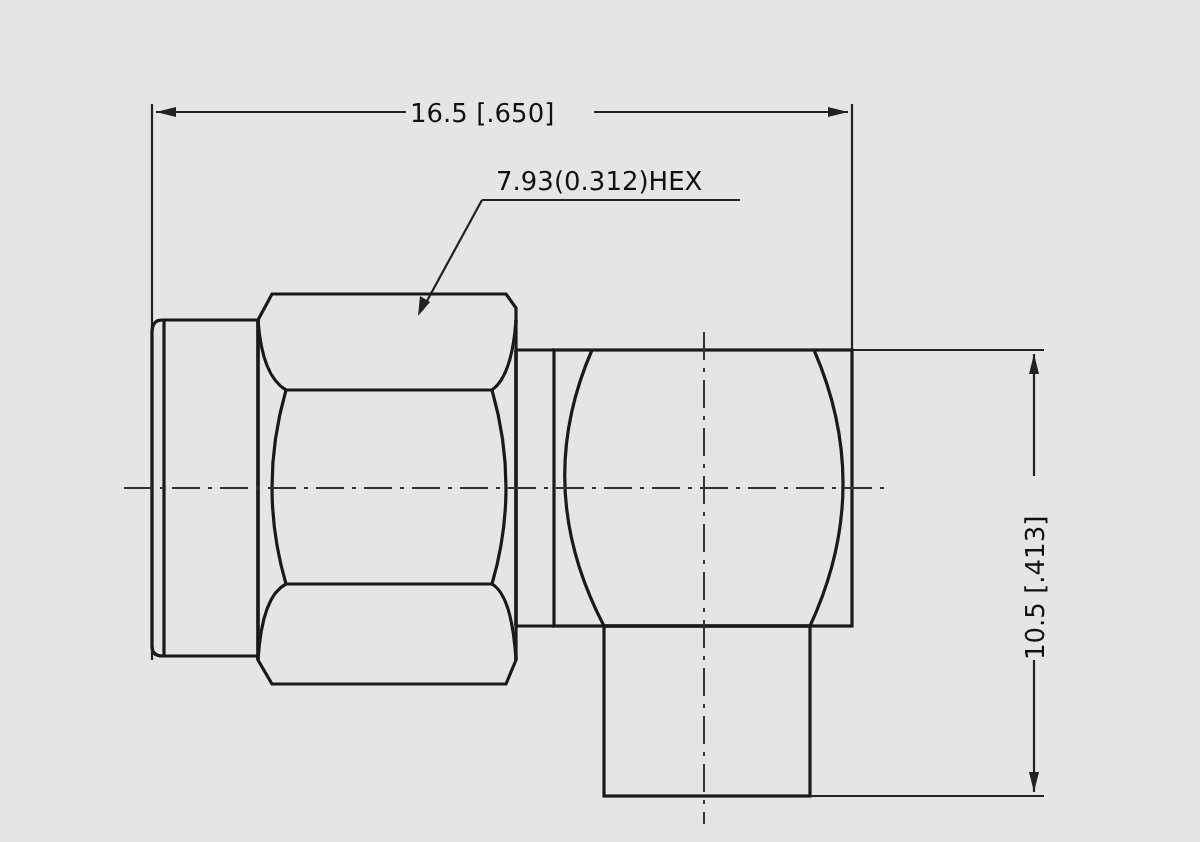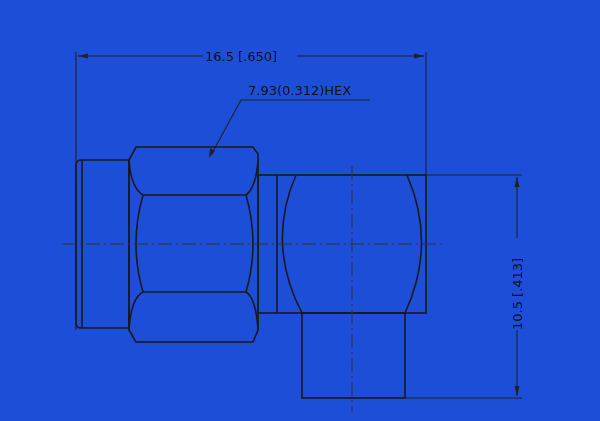--- a/index.html
+++ b/index.html
@@ -1,16 +1,16 @@
 <!DOCTYPE html>
 <html><head>
   <meta charset="utf-8">
   <style>
     html, body { margin: 0; padding: 0; background: #ffffff; }
-    #canvas { position: relative; width: 600px; height: 421px; background: #1d4ed8; overflow: hidden; }
+    #canvas { position: relative; width: 600px; height: 421px; background: #e5e5e5; overflow: hidden; }
     svg { position: absolute; left: 0; top: 0; }
     .ln { stroke: #1a1a1a; stroke-width: 1.6; fill: none; }
     .dim { stroke: #222; stroke-width: 1.1; fill: none; }
     .ctr { stroke: #333; stroke-width: 1; fill: none; stroke-dasharray: 14 4 2 4; }
     .txt { font-family: "DejaVu Sans", sans-serif; font-size: 13px; fill: #111; }
   </style>
 </head>
 <body>
 
 <div id="canvas">

